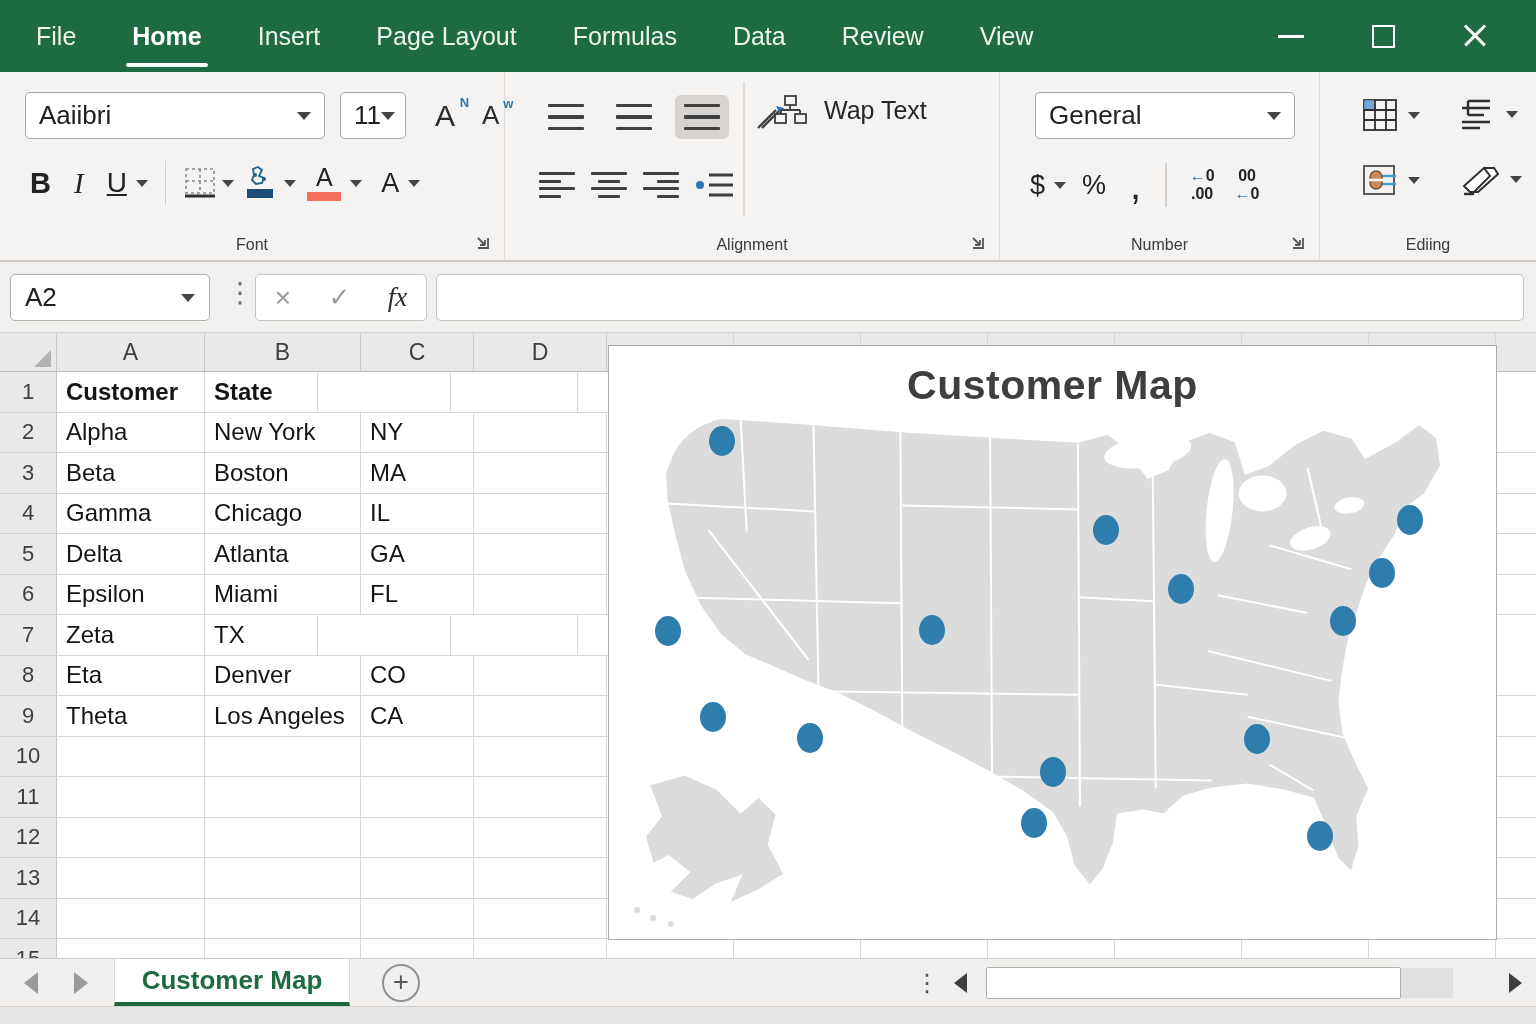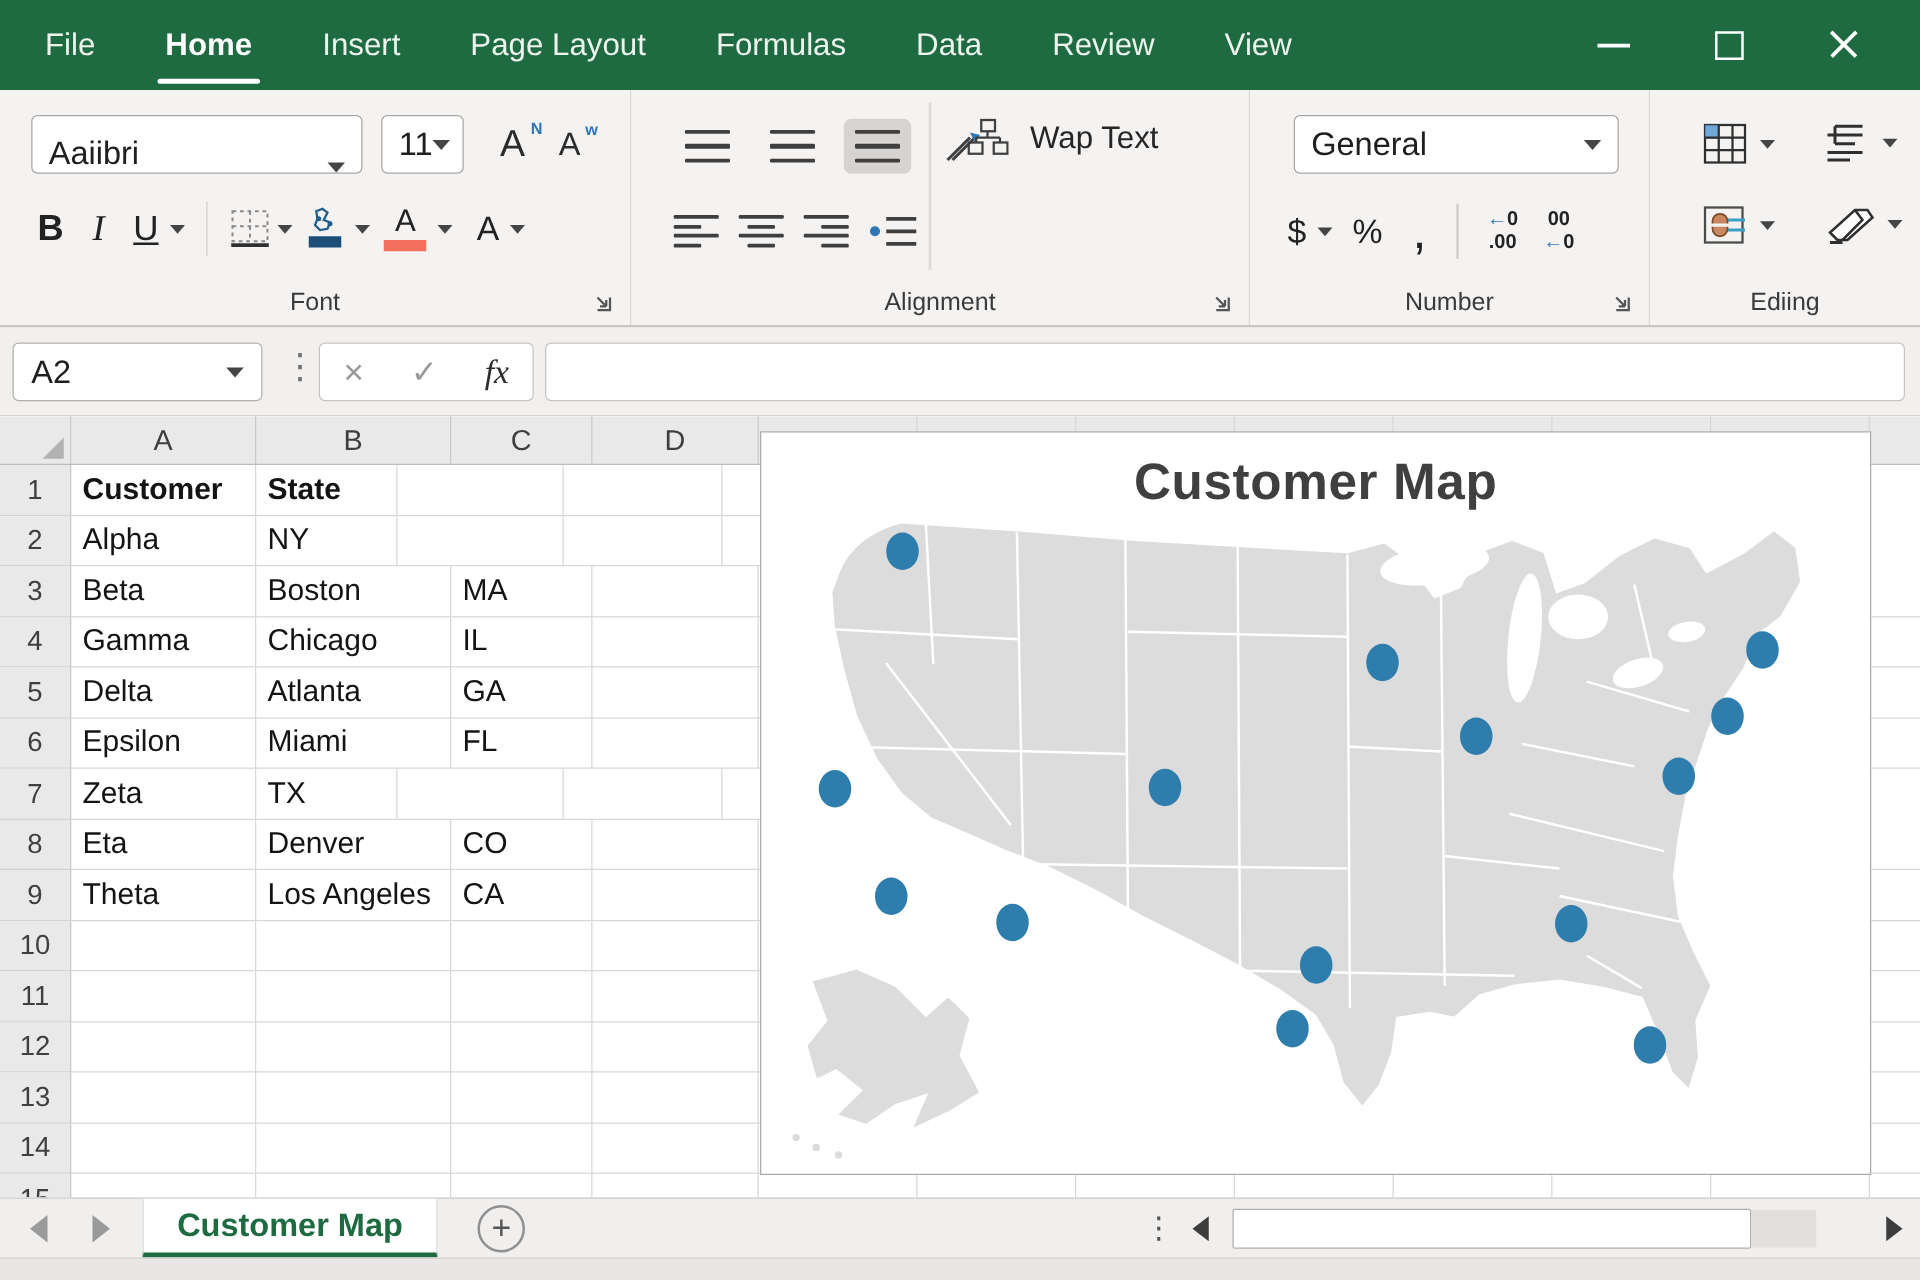--- a/index.html
+++ b/index.html
@@ -22,21 +22,21 @@
   .win-min-glyph { width:26px; height:3px; background:#fff; }
   .win-max-glyph { width:23px; height:23px; border:2.5px solid #fff; }
   .win-close-glyph { position:relative; width:26px; height:26px; }
   .win-close-glyph::before, .win-close-glyph::after { content:""; position:absolute; left:-1px; top:11px; width:28px; height:2.6px; background:#fff; }
   .win-close-glyph::before { transform:rotate(45deg); }
   .win-close-glyph::after  { transform:rotate(-45deg); }
 
   
   .ribbon { position:absolute; left:0; top:72px; width:1536px; height:190px; background:#f5f3f1; border-bottom:2px solid #c9c6c3; display:flex; }
   .rgroup { position:relative; height:100%; border-right:1.5px solid #dcd9d6; }
-  .rgroup-label { position:absolute; bottom:6px; left:0; right:0; text-align:center; font-size:20px; color:#3a3a3a; }
+  .rgroup-label { position:absolute; bottom:6px; left:0; right:0; text-align:center; font-size:16px; color:#3a3a3a; }
   .launcher { position:absolute; bottom:10px; right:14px; }
   .caret { width:0; height:0; border-left:7px solid transparent; border-right:7px solid transparent; border-top:8px solid #454545; display:inline-block; }
   .caret.small { border-left-width:6px; border-right-width:6px; border-top-width:7px; }
   .combo { background:#fff; border:1.5px solid #a9a7a4; border-radius:5px; display:flex; align-items:center; justify-content:space-between; padding:0 13px; font-size:26px; color:#202020; height:47px; }
   .divider-v { width:1.5px; height:44px; background:#d3d0cd; margin:0 10px; }
   .ribbon-btn { display:flex; align-items:center; gap:5px; }
 
   .group-font { width:505px; }
   .fg-row1 { position:absolute; top:20px; left:25px; display:flex; align-items:center; gap:15px; }
   .fg-row2 { position:absolute; top:86px; left:22px; display:flex; align-items:center; height:50px; gap:7px; }
@@ -151,21 +151,21 @@
     <div class="win-btn">
         <span class="win-close-glyph"></span>
       </div>
   </div>
 </div>
 
 <div class="ribbon">
 
   <div class="rgroup group-font">
     <div class="fg-row1">
-      <div class="combo" style="width:265px;align-items:flex-end;">
+      <div class="combo" style="width:300px;">
         <span>Aaiibri</span>
         <span class="caret"></span>
       </div>
       <div class="combo" style="width:66px;">
         <span>11</span>
         <span class="caret"></span>
       </div>
       <div class="a-grow" style="margin-left:14px;">
         <span>A</span><sup>N</sup>
       </div>
@@ -401,20 +401,21 @@
         <div class="cell col-x"></div>
         <div class="cell col-x"></div>
         <div class="cell col-x"></div>
         <div class="cell col-x"></div>
         <div class="cell col-x"></div>
         <div class="cell col-x"></div>
       </div>
       <div class="sheet-row">
         <div class="rowhdr">2</div>
         <div class="cell col-a">Alpha</div>
+        <div class="cell col-b">New York</div>
         <div class="cell col-c">NY</div>
         <div class="cell col-d"></div>
         <div class="cell col-x"></div>
         <div class="cell col-x"></div>
         <div class="cell col-x"></div>
         <div class="cell col-x"></div>
         <div class="cell col-x"></div>
         <div class="cell col-x"></div>
         <div class="cell col-x"></div>
         <div class="cell col-x"></div>

